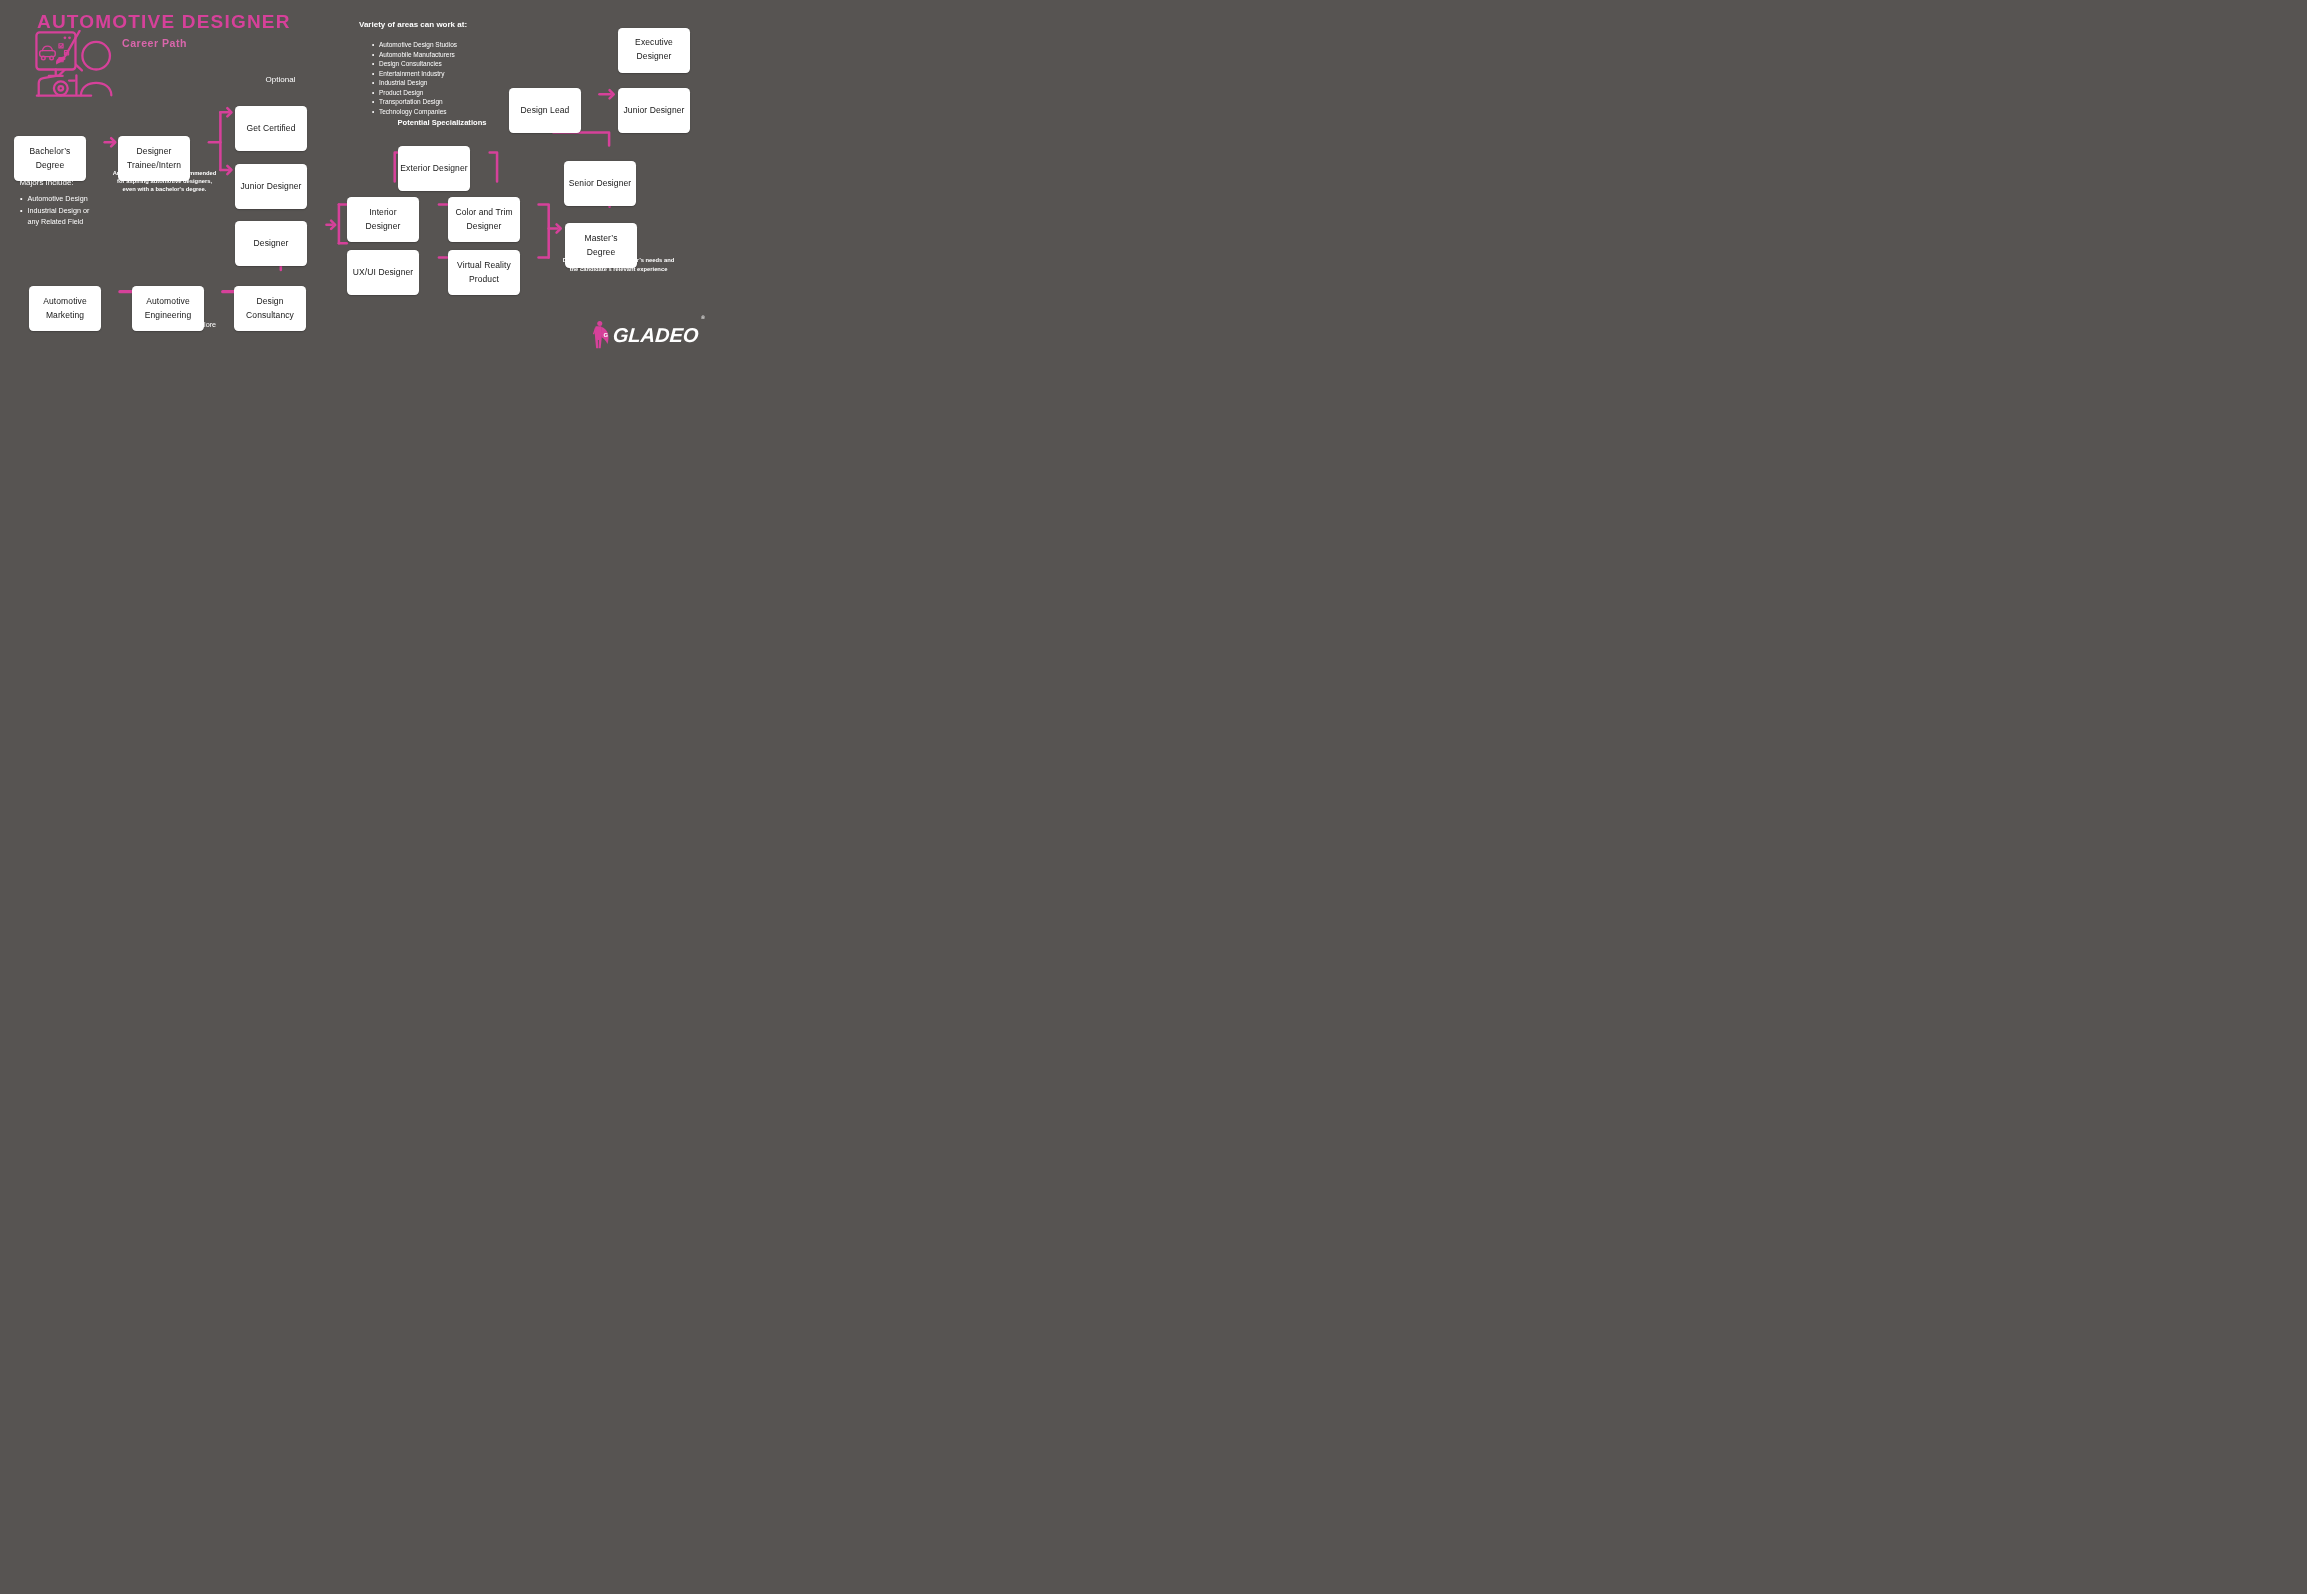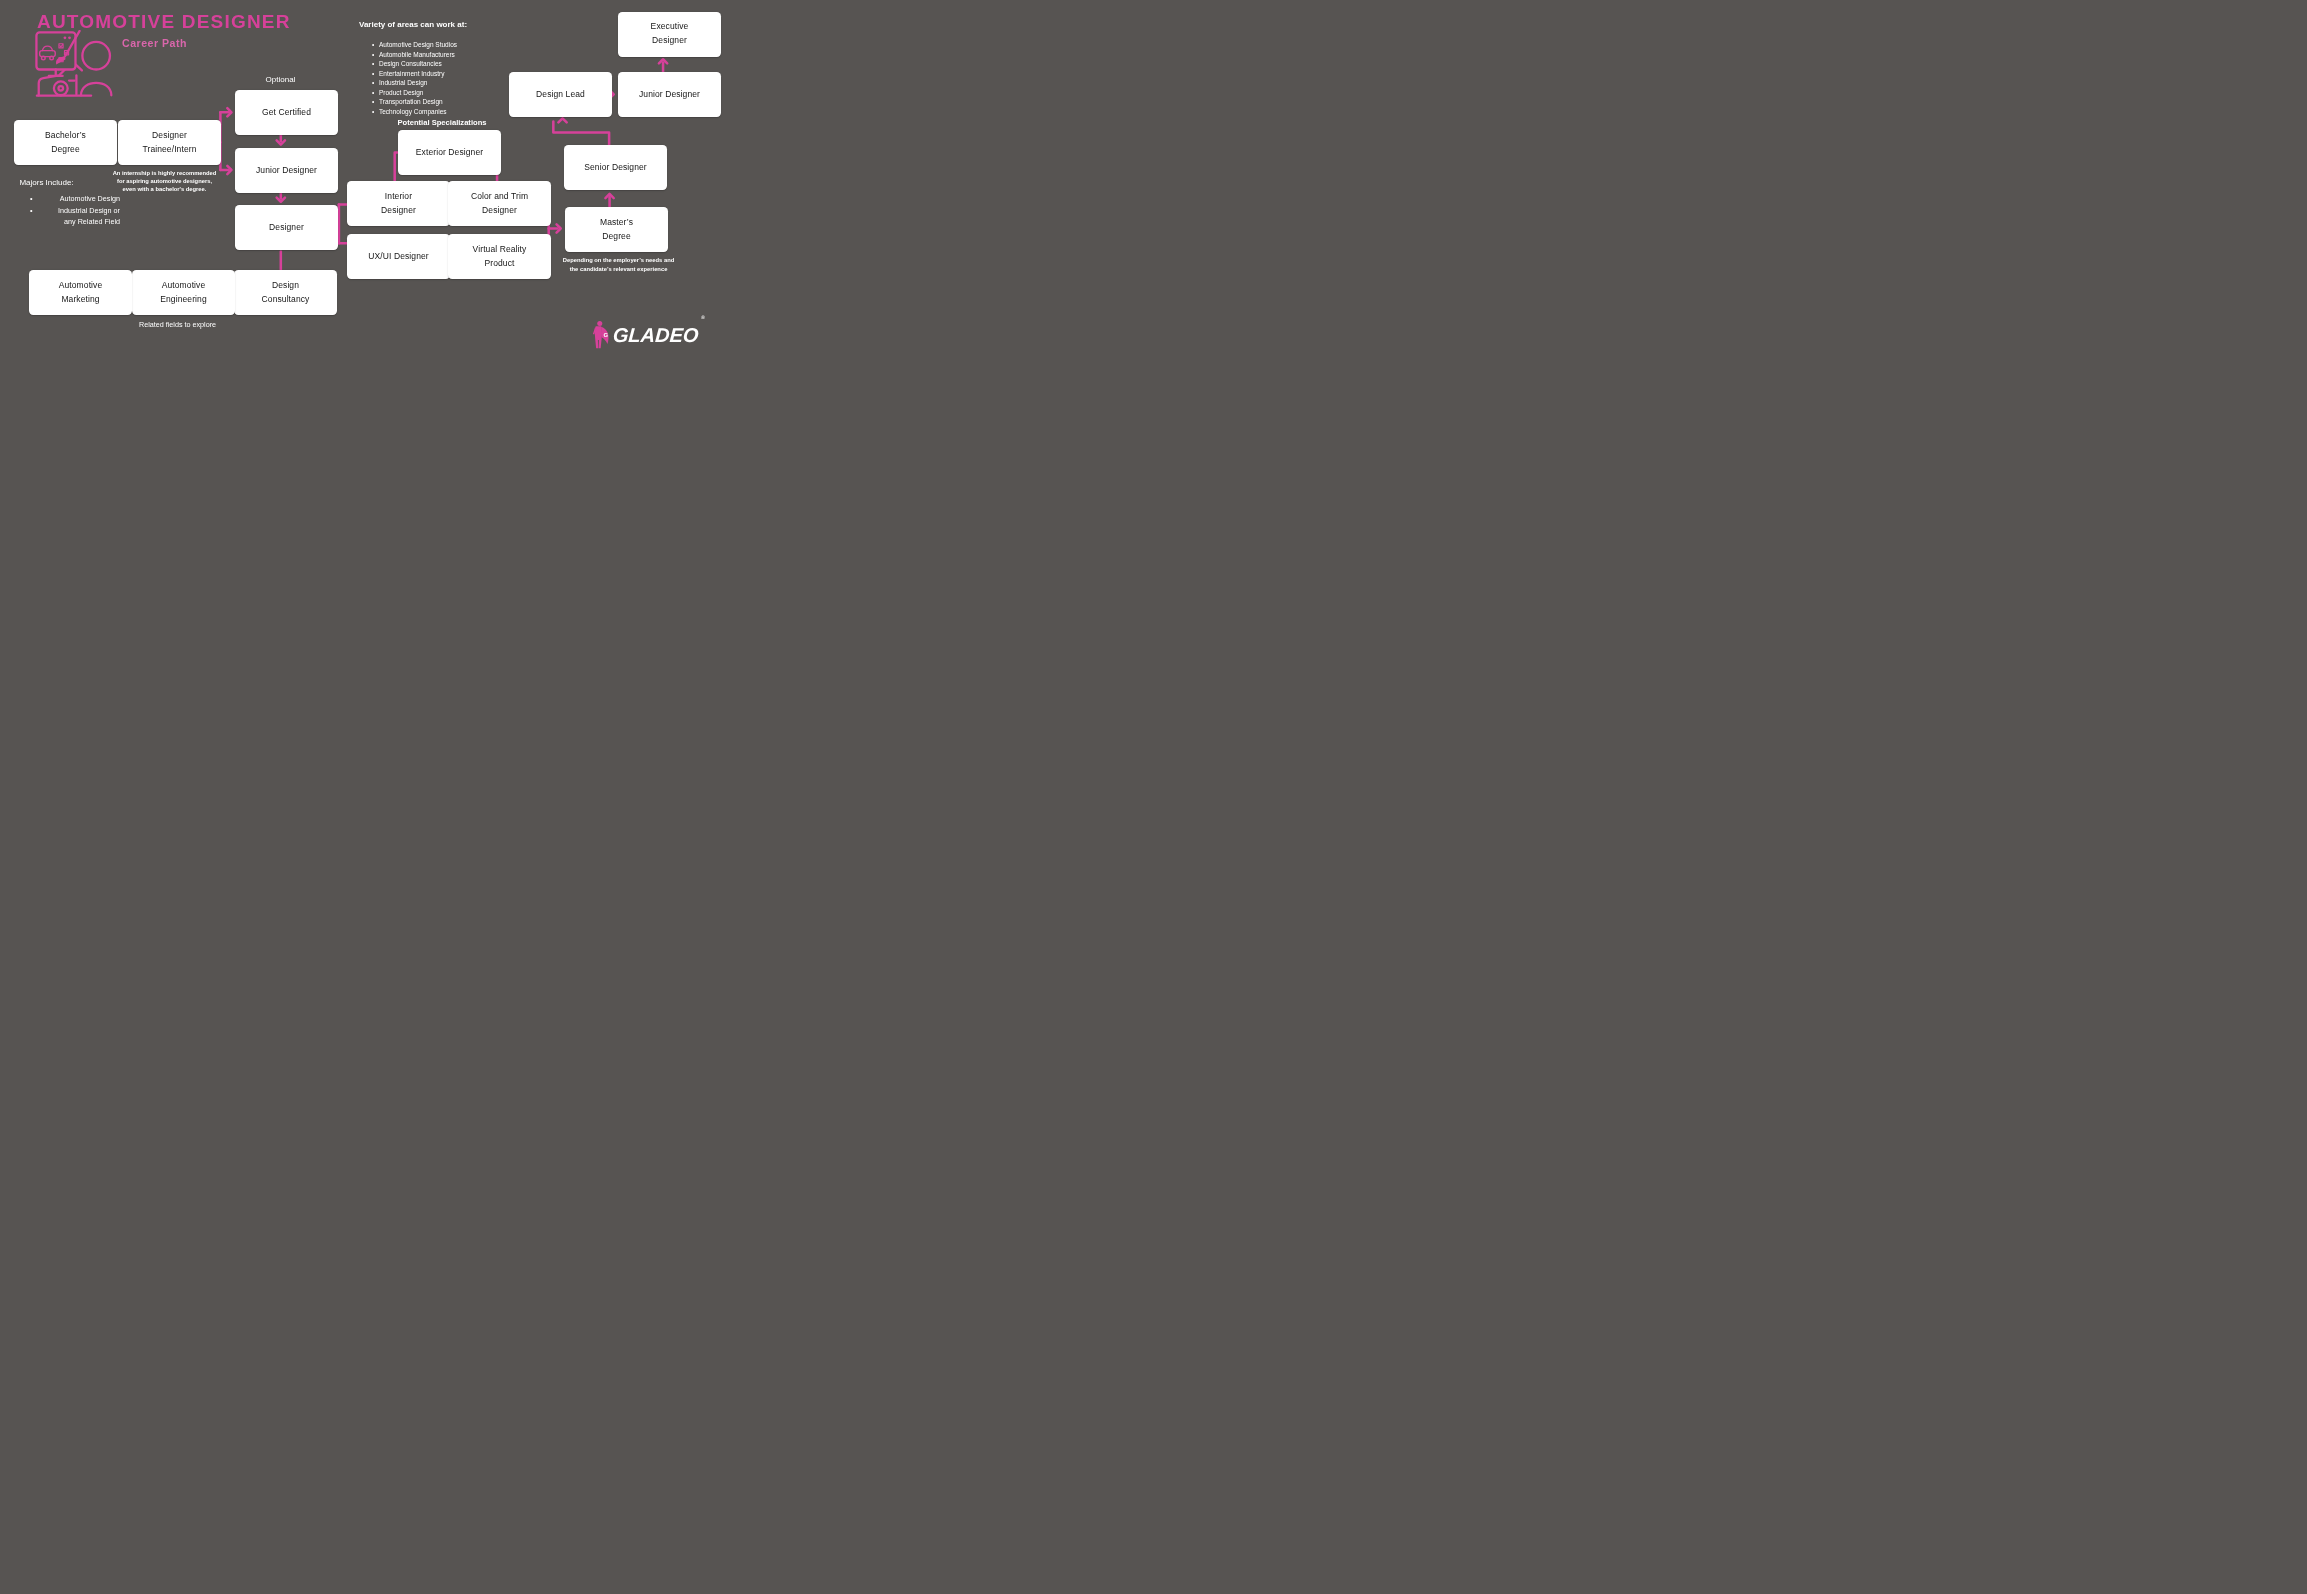--- a/index.html
+++ b/index.html
@@ -2,24 +2,24 @@
 <html style="font-size:7.4px"><head>
 <meta charset="utf-8">
 <style>
   html,body{margin:0;padding:0;background:#575452;}
   #stage{
     position:relative;width:723px;height:362px;background:#575452;overflow:hidden;
     font-family:"Liberation Sans",sans-serif;
   }
   #connectors{position:absolute;left:0;top:0;z-index:1;}
   .box{
-    position:absolute;width:103px;height:45px;background:#ffffff;border-radius:4.2px;
+    position:absolute;width:72px;height:45px;background:#ffffff;border-radius:4.2px;
     display:flex;align-items:center;justify-content:center;text-align:center;
     white-space:pre-line;color:#161616;font-size:8.5px;line-height:1.6;
-    letter-spacing:0.1px;z-index:2;box-shadow:0 0.5px 1.4px rgba(0,0,0,.22);
+    letter-spacing:0.1px;z-index:2;box-shadow:0 0.5px 1.4px rgba(0,0,0,.22);margin-top:16px;
   }
   .b-bachelors{left:14px;top:120px}
   .b-trainee{left:118px;top:120px}
   .b-certified{left:235px;top:90px}
   .b-junior{left:235px;top:148px}
   .b-designer{left:235px;top:205px}
   .b-consultancy{left:234px;top:270px}
   .b-engineering{left:132px;top:270px}
   .b-marketing{left:29px;top:270px}
   .b-exterior{left:398px;top:130px}
@@ -37,21 +37,21 @@
   #page-title{left:37px;top:11px;font-size:19px;font-weight:bold;letter-spacing:1.2px;color:#D6419A;}
   #page-subtitle{left:122px;top:37px;font-size:10.6px;font-weight:bold;letter-spacing:0.5px;color:#D966AB;}
   #optional-label{left:235px;top:75px;width:91px;text-align:center;font-size:8px;font-weight:normal;}
   #variety-heading{left:359px;top:20px;font-size:8px;font-weight:bold;}
   #variety-list{left:372px;top:40px;}
   #variety-list li{font-size:6.5px;line-height:9.5px;list-style:none;padding-left:7px;position:relative;}
   #variety-list li::before{content:"\2022";position:absolute;left:0;}
   ul{margin:0;padding:0;}
   #potential-heading{left:382px;top:118px;width:120px;text-align:center;font-size:7.6px;font-weight:bold;}
   #majors-heading{left:19.4px;top:178px;font-size:8px;font-weight:normal;}
-  #majors-list{left:30px;top:193px;width:90px;text-align:right;}
+  #majors-list{left:20px;top:193px;width:90px;}
   #majors-list li{font-size:7.2px;line-height:11.5px;list-style:none;padding-left:7.4px;position:relative;white-space:pre-line;}
   #majors-list li::before{content:"\2022";position:absolute;left:0;}
   #internship-note{left:104px;top:169px;width:121px;text-align:center;font-size:5.8px;font-weight:bold;line-height:8px;white-space:pre-line;}
   #depending-note{left:554px;top:256px;width:129px;text-align:center;font-size:5.8px;font-weight:bold;line-height:8.5px;white-space:pre-line;}
   #related-label{left:121px;top:320px;width:113px;text-align:center;font-size:7.2px;font-weight:normal;}
 
   #career-icon{position:absolute;left:35px;top:29.5px;z-index:3;}
   #logo{position:absolute;left:592px;top:320px;height:29px;display:flex;align-items:center;z-index:3;}
   #logo-text{color:#ffffff;font-size:20px;font-weight:bold;font-style:italic;letter-spacing:0px;transform:skewX(-4deg);line-height:1;}
   #logo-reg{color:#ffffff;font-size:5px;vertical-align:top;position:relative;top:-10px;left:1.4px;font-style:normal;font-weight:bold;}

